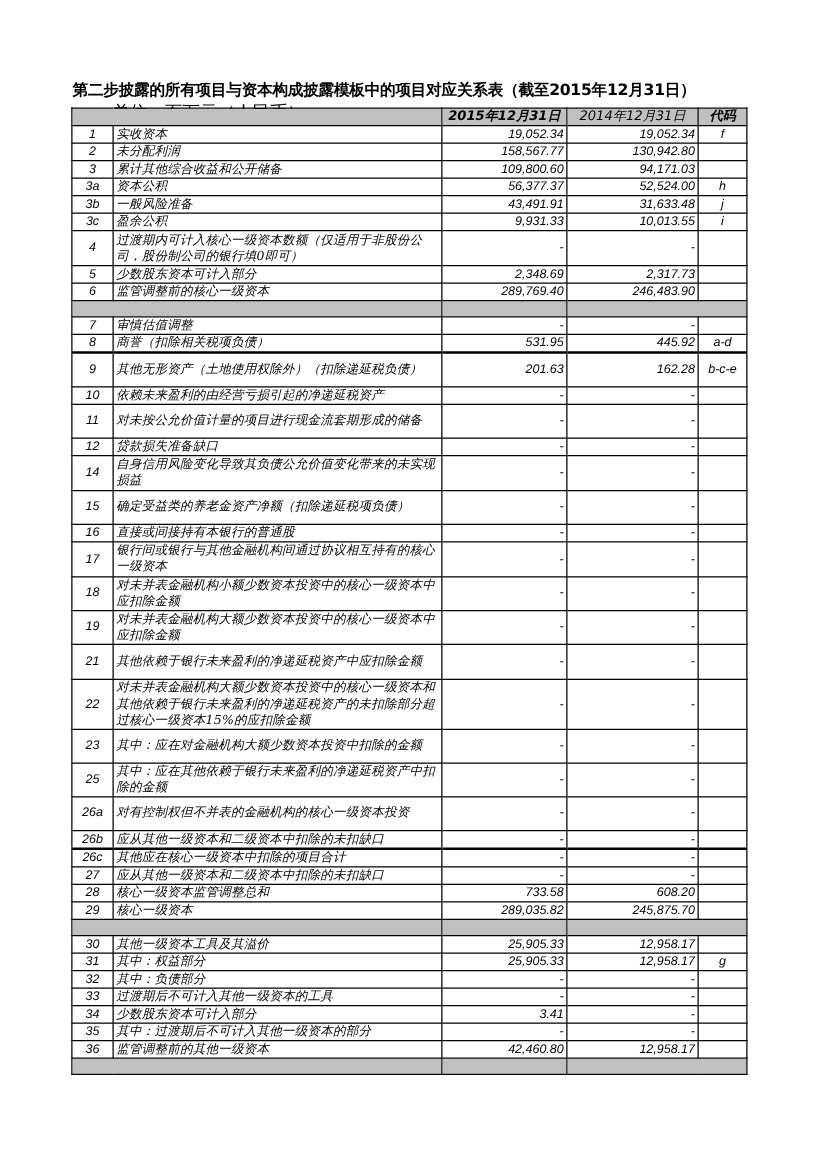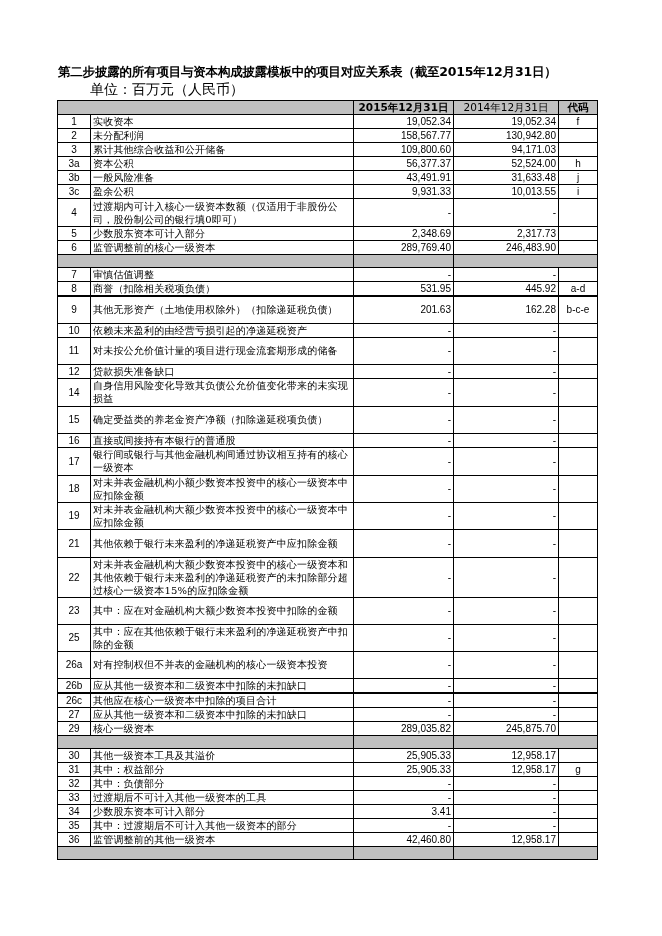--- a/index.html
+++ b/index.html
@@ -2,22 +2,22 @@
 <html><head>
 <meta charset="utf-8">
 <style>
   html, body { margin:0; padding:0; background:#ffffff; }
   body { width:662px; height:936px; position:relative; overflow:hidden;
          font-family:"DejaVu Sans", sans-serif; color:#000; }
   .title { position:absolute; left:58px; top:64px; font-size:12.5px; font-weight:bold;
            letter-spacing:-0.2px; white-space:nowrap; }
   .unit { position:absolute; left:90px; top:81px; font-size:14px; font-family:Liberation Mono, monospace;
           white-space:nowrap; }
-  table.grid { position:absolute; left:57px; top:100px; border-collapse:collapse; table-layout:fixed;
-               width:540px; }
+  table.grid { position:absolute; left:57px; top:86px; border-collapse:collapse; table-layout:fixed;
+               width:540px;font-style:italic; }
   table.grid td { border:1px solid #000; padding:0 2px; font-size:10px; line-height:13px;
                   vertical-align:middle; overflow:hidden; }
   td.num { text-align:center; font-family:"Liberation Sans", sans-serif; font-size:11px; }
   td.lbl { font-family:"DejaVu Serif", serif; font-size:10px; line-height:13.5px; letter-spacing:0.2px;margin-left:14px; }
   td.val { text-align:right; font-family:"Liberation Sans", sans-serif; font-size:11px; padding-right:3px; }
   td.code { text-align:center; font-family:"Liberation Sans", sans-serif; font-size:11px; }
   tr.hdr td { background:#c0c0c0; font-weight:bold; font-size:10.5px; text-align:center; }
   tr.hdr td.h2014 { font-weight:normal; }
   tr.sep td { background:#c0c0c0; }
   tr.thick td { border-top:2px solid #000; }
@@ -246,20 +246,27 @@
         <td class="code"></td>
       </tr>
       <tr style="height: 13px;">
         <td class="num">27</td>
         <td class="lbl">应从其他一级资本和二级资本中扣除的未扣缺口</td>
         <td class="val">-</td>
         <td class="val">-</td>
         <td class="code"></td>
       </tr>
       <tr style="height: 13px;">
+        <td class="num">28</td>
+        <td class="lbl">核心一级资本监管调整总和</td>
+        <td class="val">733.58</td>
+        <td class="val">608.20</td>
+        <td class="code"></td>
+      </tr>
+      <tr style="height: 13px;">
         <td class="num">29</td>
         <td class="lbl">核心一级资本</td>
         <td class="val">289,035.82</td>
         <td class="val">245,875.70</td>
         <td class="code"></td>
       </tr>
       <tr class="sep" style="height: 13px;">
         <td colspan="2"></td>
         <td></td>
         <td colspan="2"></td>

